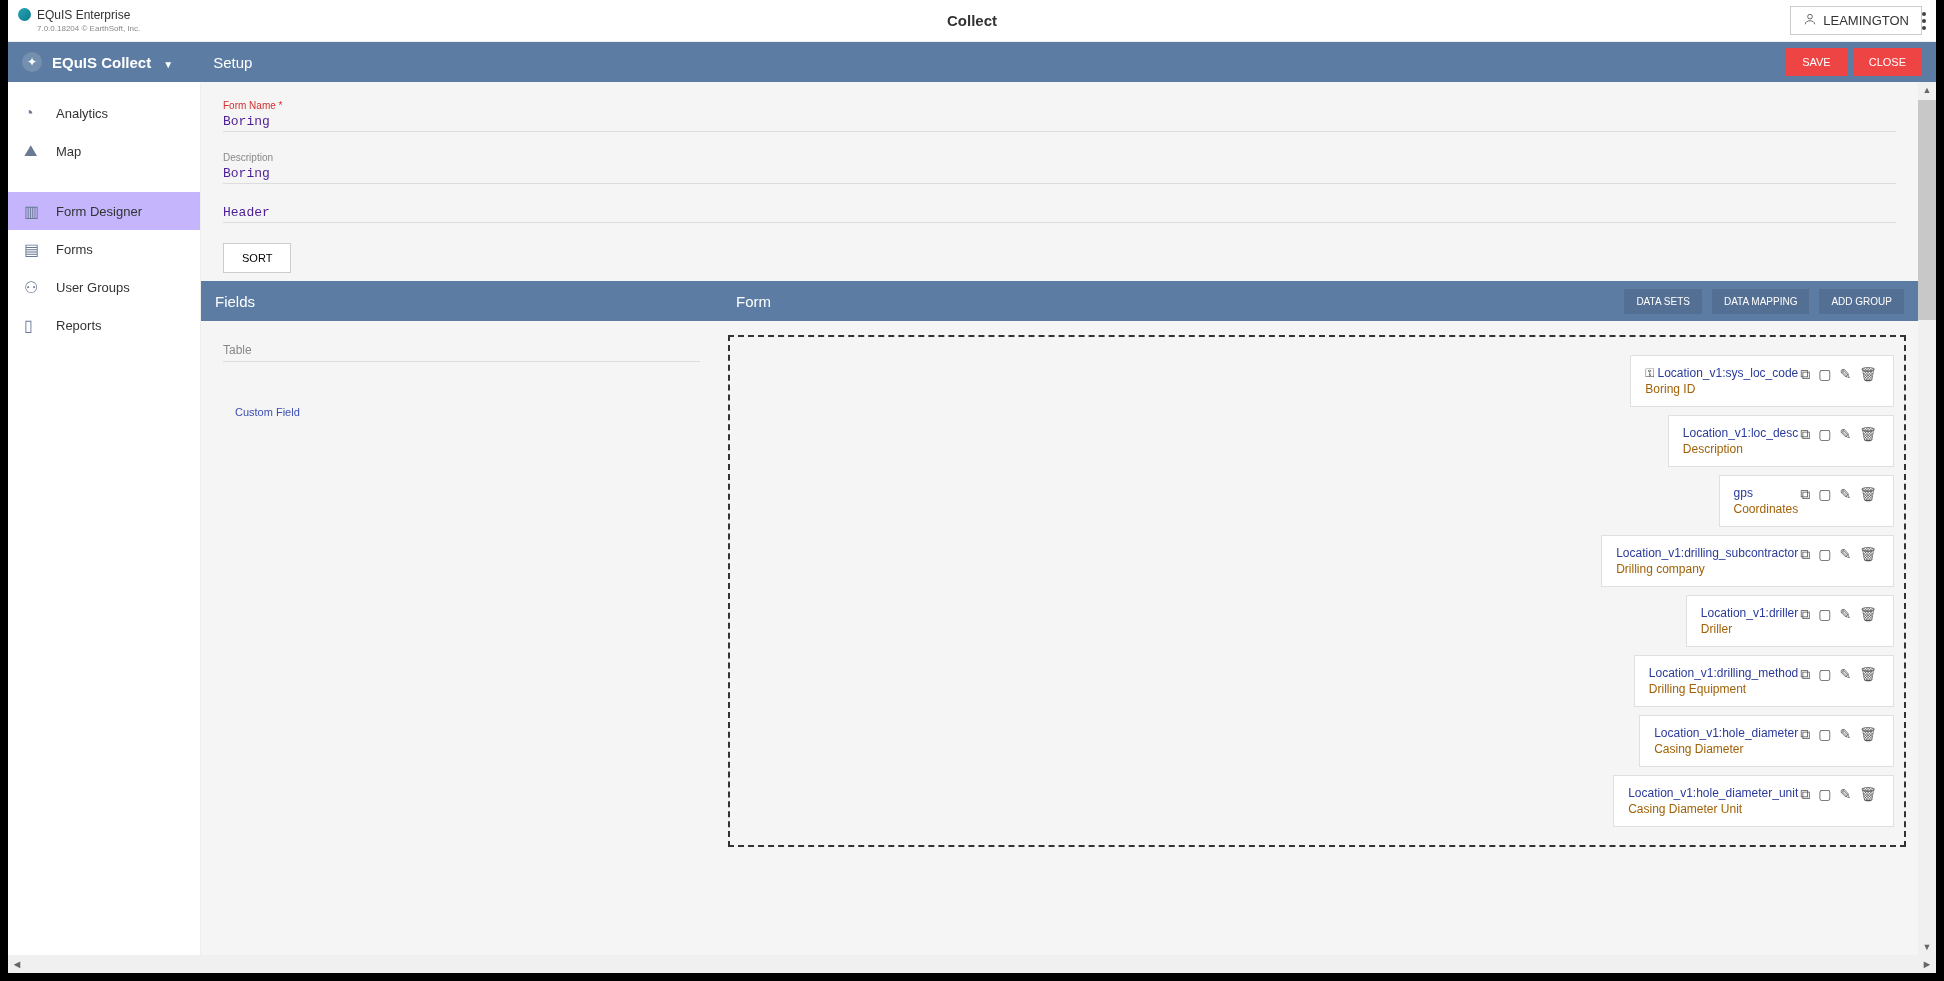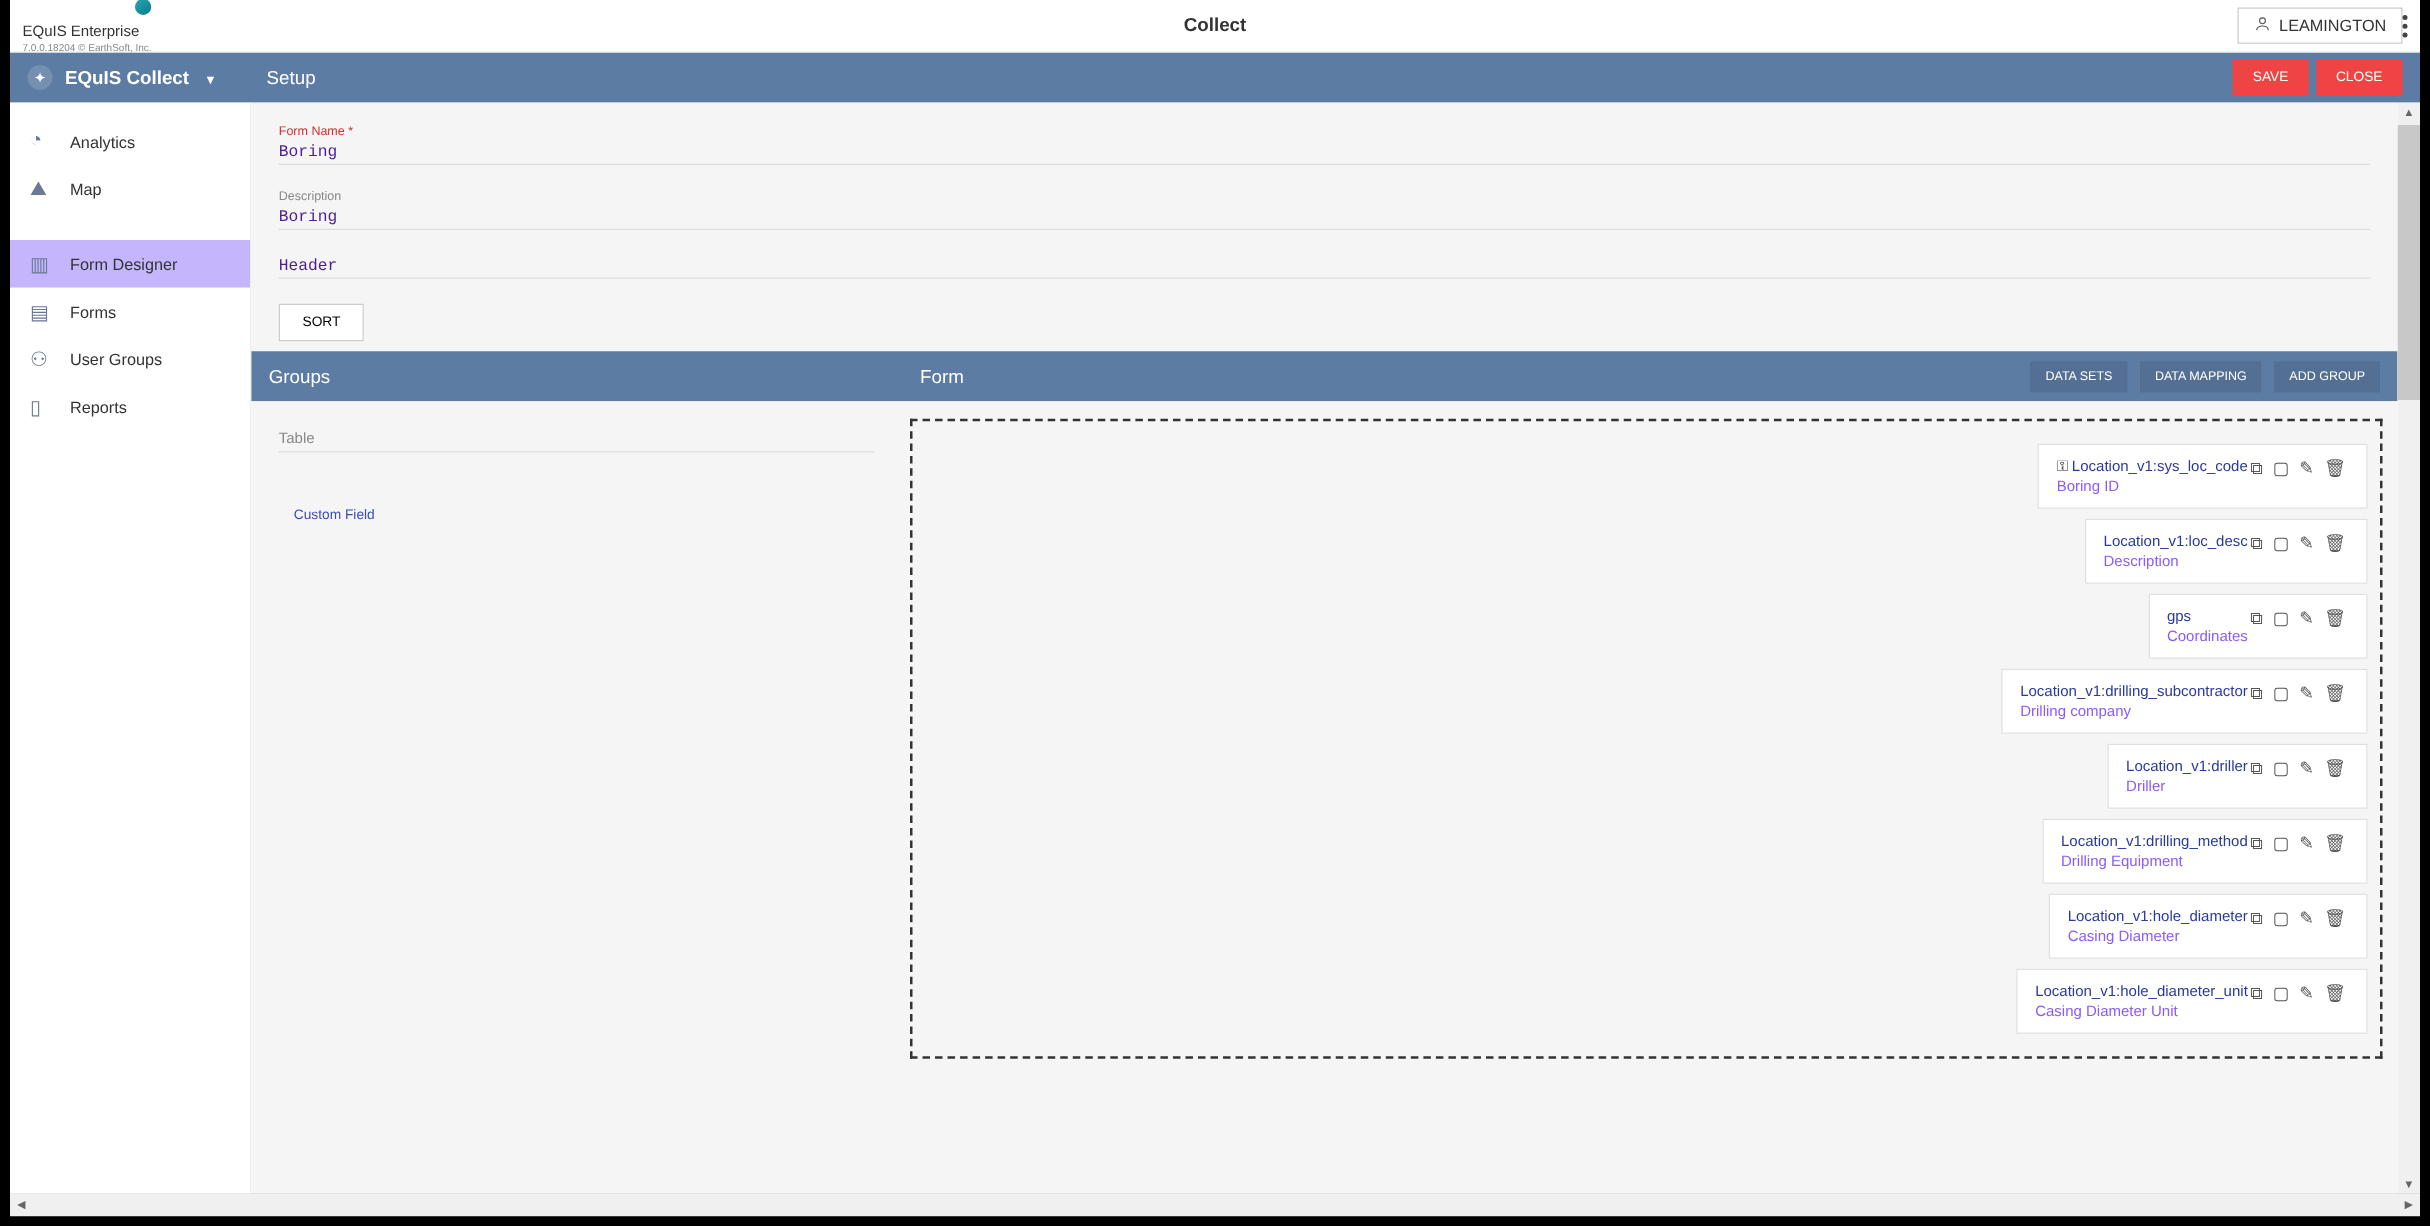--- a/index.html
+++ b/index.html
@@ -2,21 +2,21 @@
 <html><head>
 <meta charset="utf-8">
 <style>
   * { box-sizing: border-box; margin: 0; padding: 0; }
   body { font-family: Arial, sans-serif; font-size: 13px; color: #333; background: #000; }
   .frame { width: 1944px; height: 981px; background: #000; padding: 0 8px 8px 8px; position: relative; }
   .inner { width: 100%; height: calc(100% - 18px); background: #fff; display: flex; flex-direction: column; }
 
   
   .topbar { height: 42px; display: flex; align-items: center; padding: 0 10px; border-bottom: 1px solid #eee; position: relative; }
-  .topbar-left { display: flex; align-items: flex-end; gap: 6px; flex-direction: column; }
+  .topbar-left { display: flex; align-items: flex-start; gap: 6px; }
   .globe { width: 13px; height: 13px; border-radius: 50%; background: linear-gradient(135deg,#2aa5b8,#0a7a8a); }
   .app-name { font-size: 12px; color: #333; }
   .app-ver { font-size: 8px; color: #888; margin-top: 2px; }
   .topbar-center { position: absolute; left: 50%; transform: translateX(-50%); font-weight: bold; font-size: 15px; }
   .topbar-right { margin-left: auto; display: flex; align-items: center; gap: 0; }
   .user-chip { border: 1px solid #ccc; padding: 5px 12px; display: flex; align-items: center; gap: 6px; background: #fff; cursor: pointer; }
   .more-vert { width: 4px; display: flex; flex-direction: column; gap: 3px; align-items: center; cursor: pointer; }
   .more-vert span { width: 4px; height: 4px; background: #444; border-radius: 50%; }
 
   
@@ -67,21 +67,21 @@
   .table-label { border-bottom: 1px solid #ddd; padding-bottom: 4px; margin-bottom: 44px; color: #888; font-size: 12px; }
   .custom-field-link { color: #3a4db3; font-size: 11px; padding-left: 12px; cursor: pointer; }
 
   .form-col { flex: 1; background: #f5f5f5; padding: 14px 12px 14px 6px; }
   .dropzone { border: 2px dashed #333; background: #f5f5f5; padding: 18px 10px; display: flex; flex-direction: column; gap: 8px; align-items: flex-end; }
 
   .field-card { background: #fff; border: 1px solid #e0e0e0; padding: 10px 14px; display: flex; align-items: flex-start; cursor: grab; }
   .field-meta { flex: 1; }
   .field-id { color: #2a3a9a; font-size: 12px; font-weight: 500; }
   .field-id .key-icon { color: #333; font-size: 12px; margin-right: 3px; }
-  .field-desc { font-size: 12px; color: #8b5cf6; margin-top: 2px; }
+  .field-desc { font-size: 12px; color: #a16207; margin-top: 2px; }
   .field-actions { display: flex; gap: 4px; }
   .field-actions span { color: #555; font-size: 14px; cursor: pointer; padding: 0 2px; }
 
   
   .bottom-scroll { height: 18px; background: #f0f0f0; display: flex; align-items: center; }
   .bottom-scroll .arrow { width: 18px; text-align: center; color: #666; font-size: 11px; cursor: pointer; }
   .bottom-scroll .track { flex: 1; }
 
   
   .main-with-scroll { display: flex; }
@@ -176,21 +176,21 @@
               <span class="fld-label gray">Description</span>
               <input class="fld-value" value="Boring" style="">
             </div>
             <div class="fld-row">
               <input class="fld-value" value="Header" style="">
             </div>
             <button class="sort-btn">SORT</button>
           </div>
 
           <div class="twocol-header">
-            <div class="col-fields">Groups</div>
+            <div class="col-fields">Fields</div>
             <div class="col-form">
               <span>Form</span>
               <div class="actions">
                 <button>DATA SETS</button>
                 <button>DATA MAPPING</button>
                 <button>ADD GROUP</button>
               </div>
             </div>
           </div>
 

